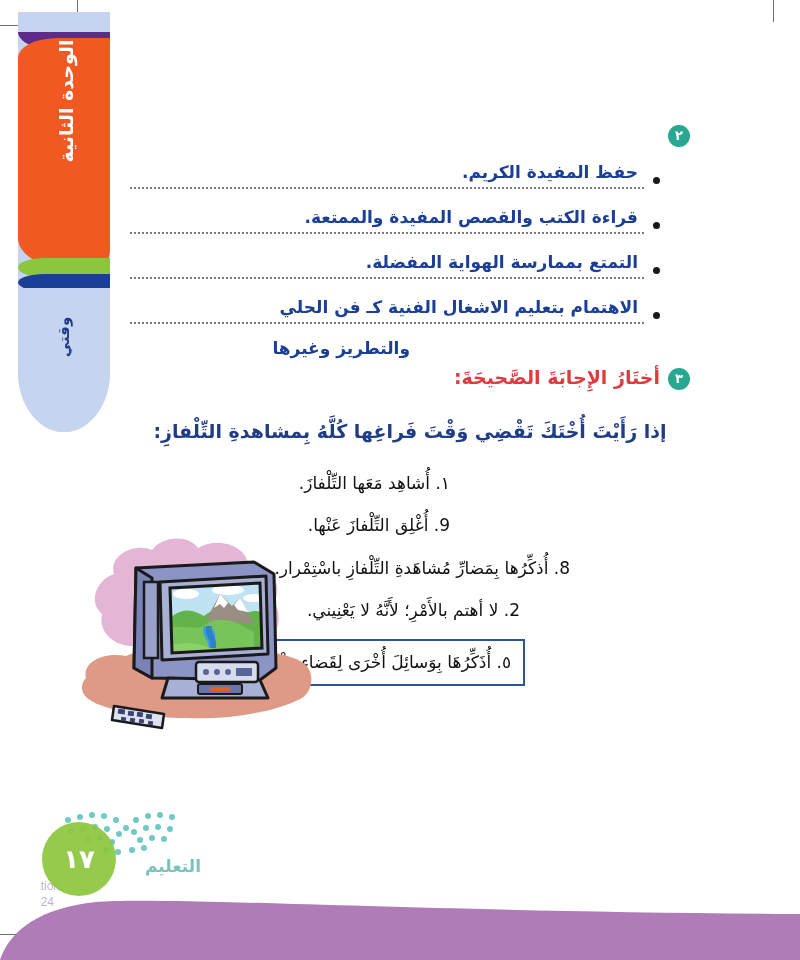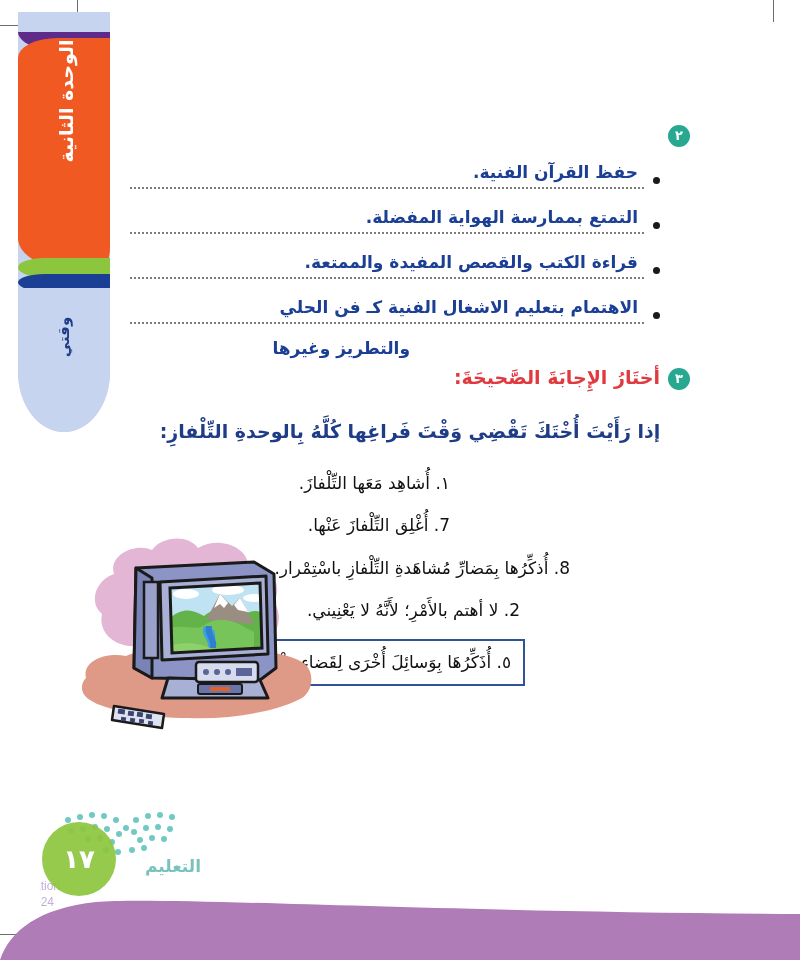--- a/index.html
+++ b/index.html
@@ -270,52 +270,52 @@
   <div class="content">
 
     <div class="q-head">
       <div class="badge">٢</div>
     </div>
 
     <div class="bullets">
       <div class="bullet-row">
         <span class="dot"></span>
         <span class="dotline"></span>
-        <span class="hand">حفظ القرآن الفنية.</span>
+        <span class="hand">حفظ المفيدة الكريم.</span>
+      </div>
+      <div class="bullet-row">
+        <span class="dot"></span>
+        <span class="dotline"></span>
+        <span class="hand">قراءة الكتب والقصص المفيدة والممتعة.</span>
       </div>
       <div class="bullet-row">
         <span class="dot"></span>
         <span class="dotline"></span>
         <span class="hand">التمتع بممارسة الهواية المفضلة.</span>
       </div>
       <div class="bullet-row">
         <span class="dot"></span>
         <span class="dotline"></span>
-        <span class="hand">قراءة الكتب والقصص المفيدة والممتعة.</span>
-      </div>
-      <div class="bullet-row">
-        <span class="dot"></span>
-        <span class="dotline"></span>
         <span class="hand">الاهتمام بتعليم الاشغال الفنية كـ فن الحلي</span>
       </div>
       <div class="hand-cont">
         <span class="hand">والتطريز وغيرها</span>
       </div>
     </div>
 
     <div class="q-head q3-head">
       <div class="badge">٣</div>
       <div class="q-text">أختَارُ الإِجابَةَ الصَّحيحَةَ:</div>
     </div>
 
-    <div class="mcq-question">إذا رَأَيْتَ أُخْتَكَ تَقْضِي وَقْتَ فَراغِها كُلَّهُ بِالوحدةِ التِّلْفازِ:</div>
+    <div class="mcq-question">إذا رَأَيْتَ أُخْتَكَ تَقْضِي وَقْتَ فَراغِها كُلَّهُ بِمشاهدةِ التِّلْفازِ:</div>
 
     <div class="options">
       <div class="option o1">١. أُشاهِد مَعَها التِّلْفازَ.</div>
-      <div class="option o2">7. أُغْلِق التِّلْفازَ عَنْها.</div>
+      <div class="option o2">9. أُغْلِق التِّلْفازَ عَنْها.</div>
       <div class="option o3">8. أُذكِّرُها بِمَضارِّ مُشاهَدةِ التِّلْفازِ باسْتِمْرار.</div>
       <div class="option o4">2. لا أهتم بالأَمْرِ؛ لأَنَّهُ لا يَعْنِيني.</div>
       <div class="boxed-wrap">
         <div class="option boxed">٥. أُذَكِّرُهَا بِوَسائِلَ أُخْرَى لِقَضاءِ وَقْتِ الفَراغِ.</div>
       </div>
     </div>
 
   </div>
 
   <svg class="tv-art" viewBox="0 0 240 210">

